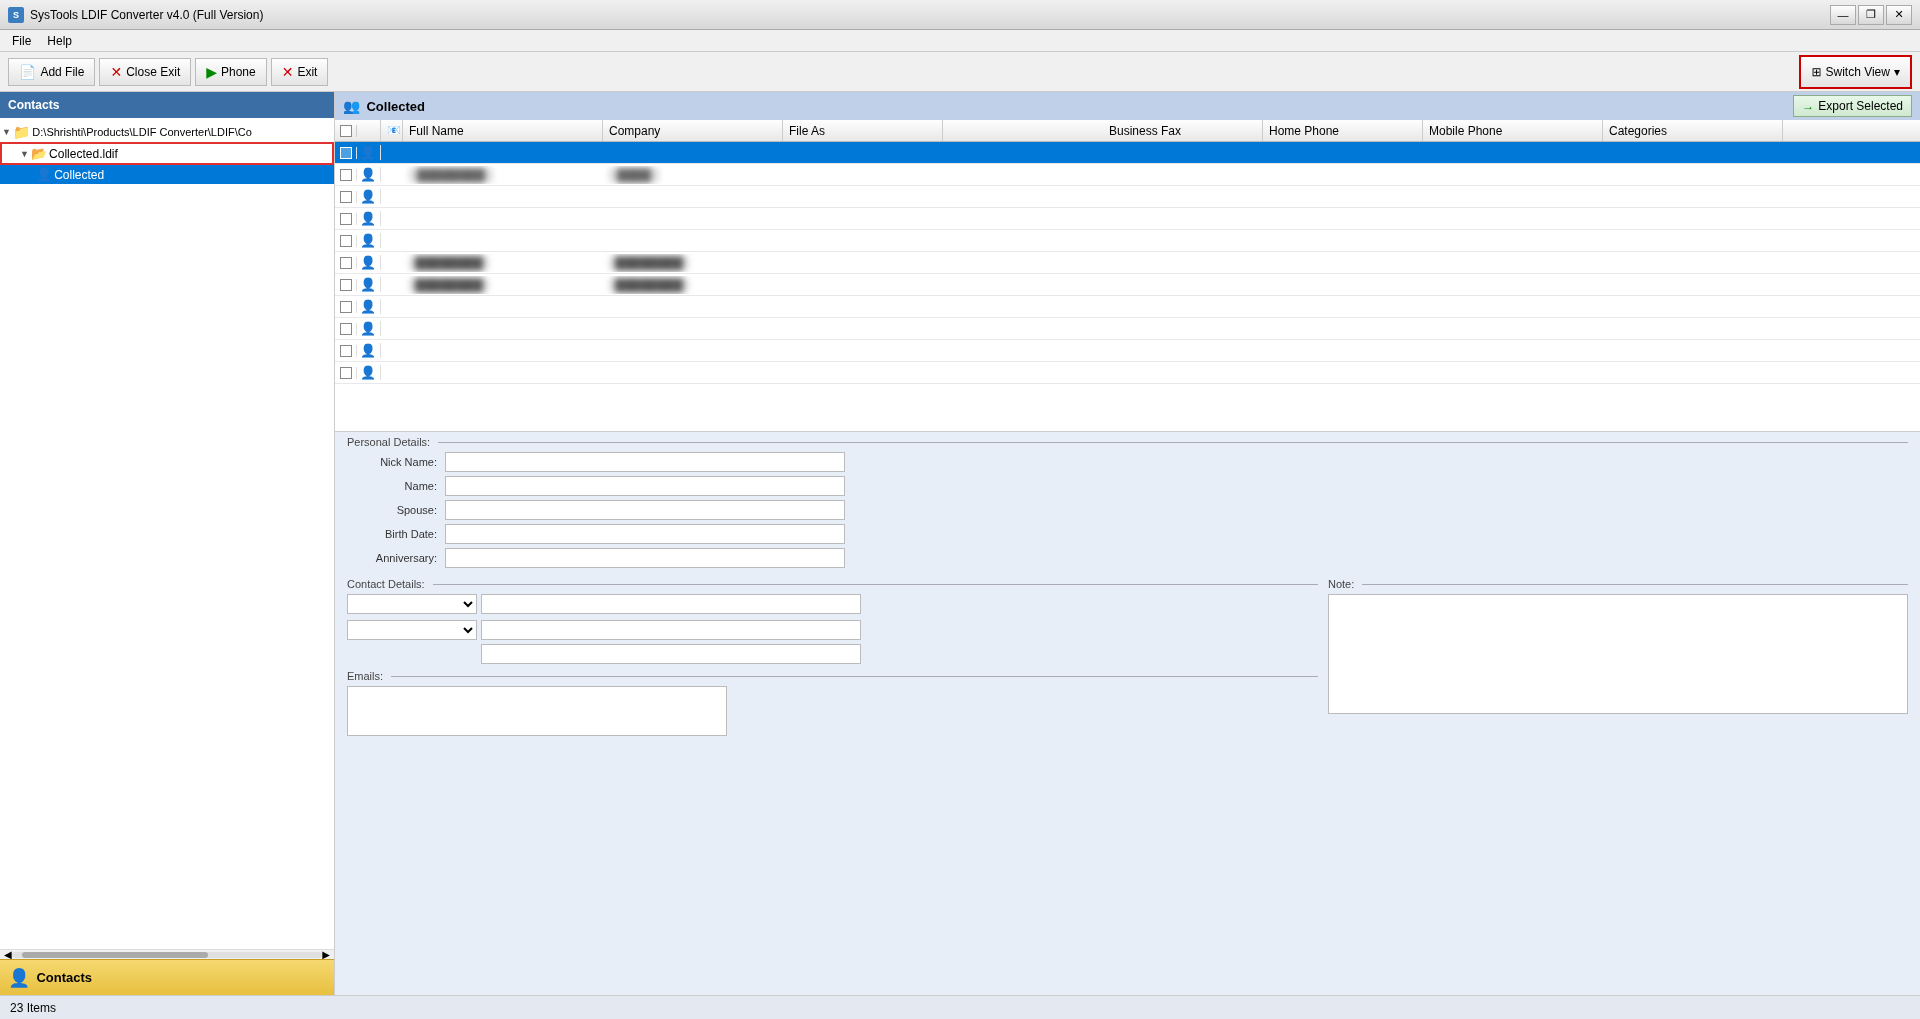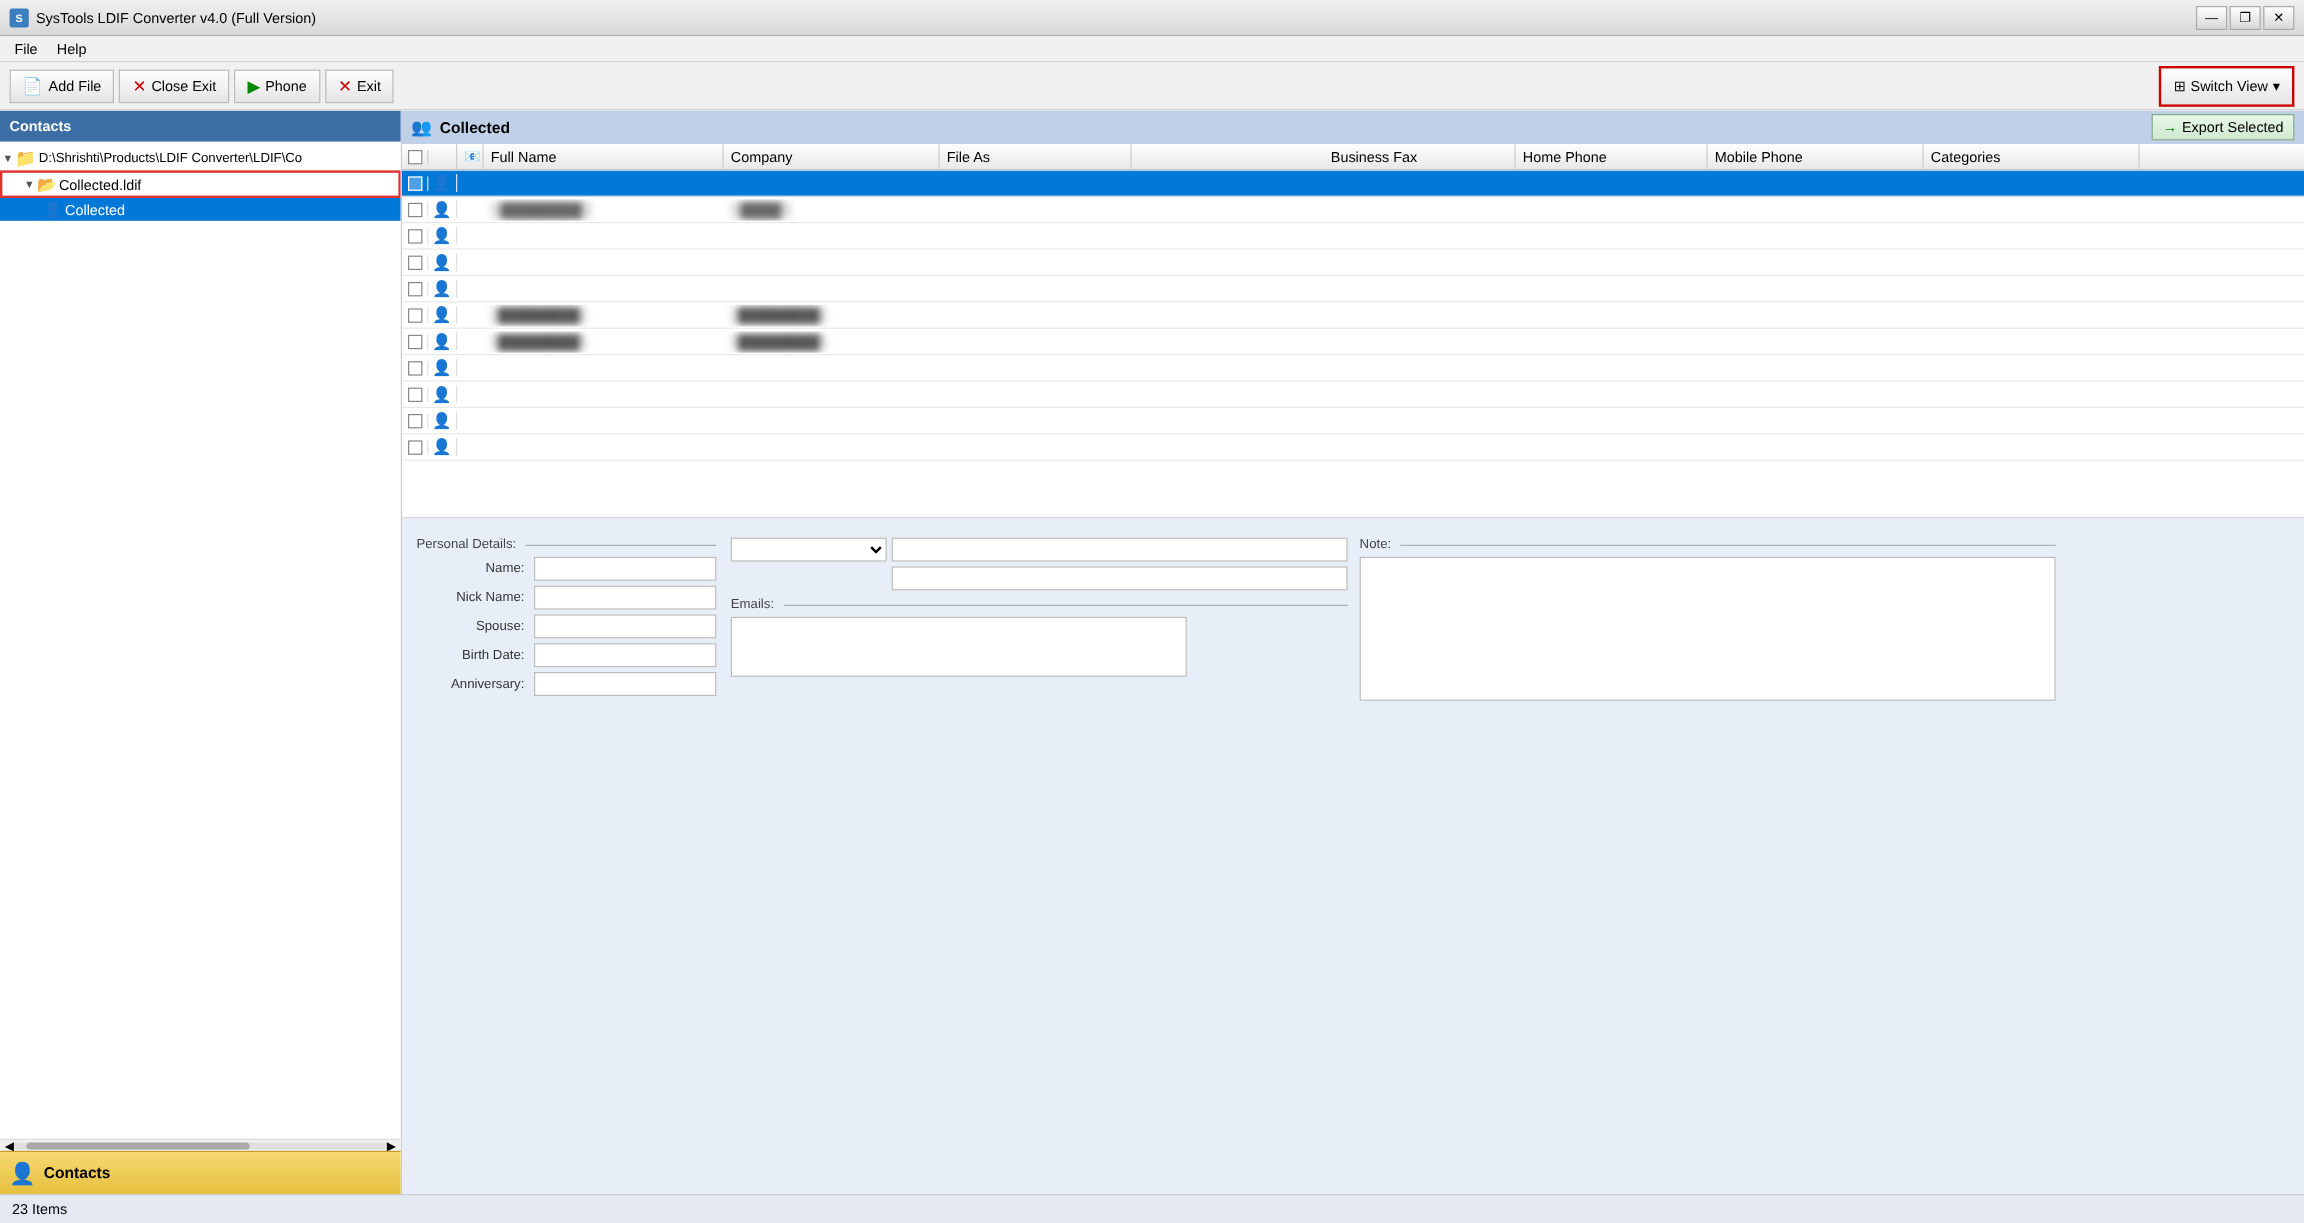--- a/index.html
+++ b/index.html
@@ -231,24 +231,24 @@
     .row-check { width: 22px; min-width: 22px; display: flex; align-items: center; justify-content: center; border-right: 1px solid #e0e0e0; }
     .row-icon { width: 24px; min-width: 24px; display: flex; align-items: center; justify-content: center; border-right: 1px solid #e0e0e0; font-size: 13px; }
     .row-cat { width: 22px; min-width: 22px; border-right: 1px solid #e0e0e0; }
     .row-cell { padding: 2px 6px; white-space: nowrap; overflow: hidden; text-overflow: ellipsis; font-size: 11px; }
 
     
     #detail-panel {
       flex: 1;
       background: #e8eef8;
       overflow-y: auto;
-      padding: 16px 12px;
-      display: flex;
-      flex-direction: row;
-      gap: 12px;
+      padding: 4px 12px;
+      display: flex;
+      flex-direction: column;
+      gap: 0;
     }
     .section-title {
       font-size: 11px;
       color: #444;
       margin-bottom: 4px;
       display: flex;
       align-items: center;
       gap: 8px;
     }
     .section-title::after {
@@ -651,44 +651,53 @@
           <div class="row-cell col-categories"></div>
         </div>
       </div>
     </div>
 
     <div id="detail-panel">
 
       <div class="contact-section">
         <div class="section-title">Personal Details:</div>
         <div class="form-row">
+          <span class="form-label">Nick Name:</span>
+          <input class="form-input" type="text" value="" style="">
+        </div>
+        <div class="form-row">
           <span class="form-label">Name:</span>
-          <input class="form-input" type="text" value="" style="">
-        </div>
-        <div class="form-row">
-          <span class="form-label">Nick Name:</span>
           <input class="form-input" type="text" value="" style="">
         </div>
         <div class="form-row">
           <span class="form-label">Spouse:</span>
           <input class="form-input" type="text" value="" style="">
         </div>
         <div class="form-row">
           <span class="form-label">Birth Date:</span>
           <input class="form-input" type="text" value="" style="">
         </div>
         <div class="form-row">
           <span class="form-label">Anniversary:</span>
           <input class="form-input" type="text" value="" style="">
         </div>
       </div>
 
       <div class="bottom-detail-layout">
         <div class="bottom-left">
 
+          <div class="contact-section">
+            <div class="section-title">Contact Details:</div>
+            <div class="contact-row">
+              <select class="contact-select">
+                <option value=""></option>
+              </select>
+              <input class="contact-input" type="text" value="" style="">
+            </div>
+          </div>
 
           <div class="address-section">
             <div class="contact-row">
               <select class="address-select">
                 <option value=""></option>
               </select>
               <input class="address-input" type="text" value="" style="">
             </div>
             <div style="margin-top:4px;">
               <input class="address-input" type="text" value="" style="margin-left: 134px;">

